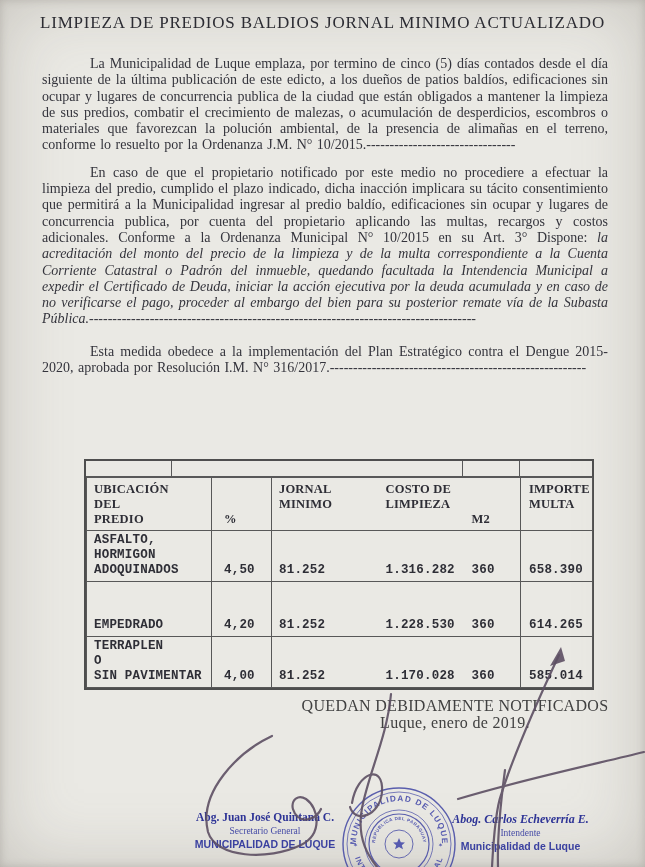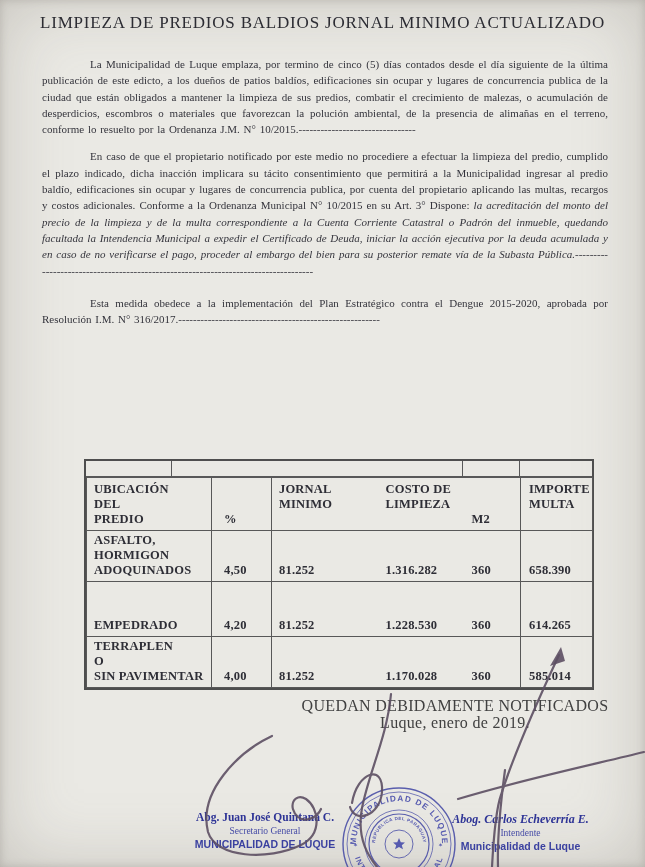--- a/index.html
+++ b/index.html
@@ -2,34 +2,34 @@
 <html><head>
 <meta charset="utf-8">
 <style>
   html,body{margin:0;padding:0;background:#8a8a86;}
   .page{position:relative;width:645px;height:867px;margin:0 auto;overflow:hidden;
     background:#eae9e4;
     box-shadow:inset 0 0 70px rgba(110,105,95,.28), inset 0 0 8px rgba(90,85,80,.25);
     font-family:"Liberation Serif", serif;color:#34343c;}
   .title{margin:0;padding-top:13px;text-align:center;font-size:17px;font-weight:normal;
     letter-spacing:.8px;color:#2c2c33;}
-  .para{width:566px;margin:0 59px 0 42px;text-align:justify;font-size:11px;
+  .para{width:566px;margin:0 59px 0 42px;text-align:justify;font-size:14px;
     line-height:16.3px;text-indent:48px;word-spacing:1px;}
   .p1{margin-top:23px;} .p2{margin-top:11px;} .p3{margin-top:11px;} .p4{margin-top:16px;}
   .para em{font-style:italic;}
 
   .tbl{position:absolute;left:84px;top:459px;width:506px;border:2px solid #4e4e4e;background:transparent;}
   .topstrip{position:relative;height:15px;border-bottom:1px solid #585858;}
   .ts-div{position:absolute;top:0;bottom:0;width:1px;background:#585858;}
   table{border-collapse:collapse;width:100%;table-layout:fixed;}
   th,td{border:1px solid #585858;text-align:left;font-weight:bold;font-size:12.5px;
     line-height:15px;padding:2px 2px 3px 7px;white-space:pre-wrap;color:#2e2e36;
     letter-spacing:.2px;overflow:hidden;}
   th{vertical-align:top;padding-top:4px;}
-  td{vertical-align:bottom;}
+  td{vertical-align:bottom;font-family:Liberation Mono, monospace;}
   .vb{vertical-align:bottom;}
   .c3{border-right:none;}
   .c4{border-left:none;border-right:none;padding-left:13px;}
   .c5{border-left:none;padding-left:4px;}
   .c2{padding-left:12px;}
   .c6{padding-left:8px;}
   tr.hdr{height:36px;} tr.r1{height:51px;} tr.r2{height:55px;} tr.r3{height:40px;}
 
   .closing{position:absolute;left:280px;top:697px;width:350px;text-align:center;
     font-size:16px;color:#404040;letter-spacing:.3px;line-height:17px;}

